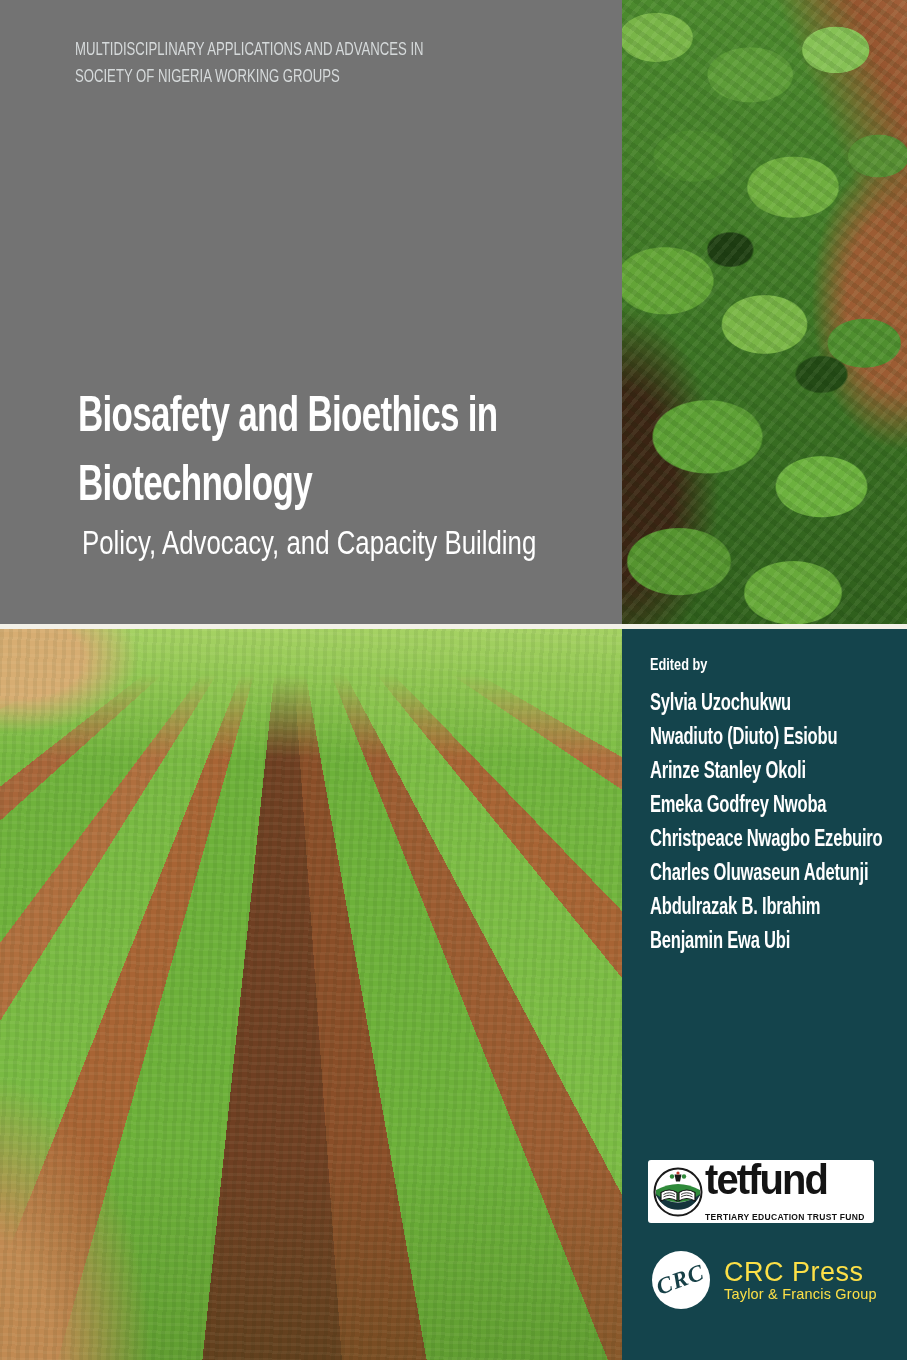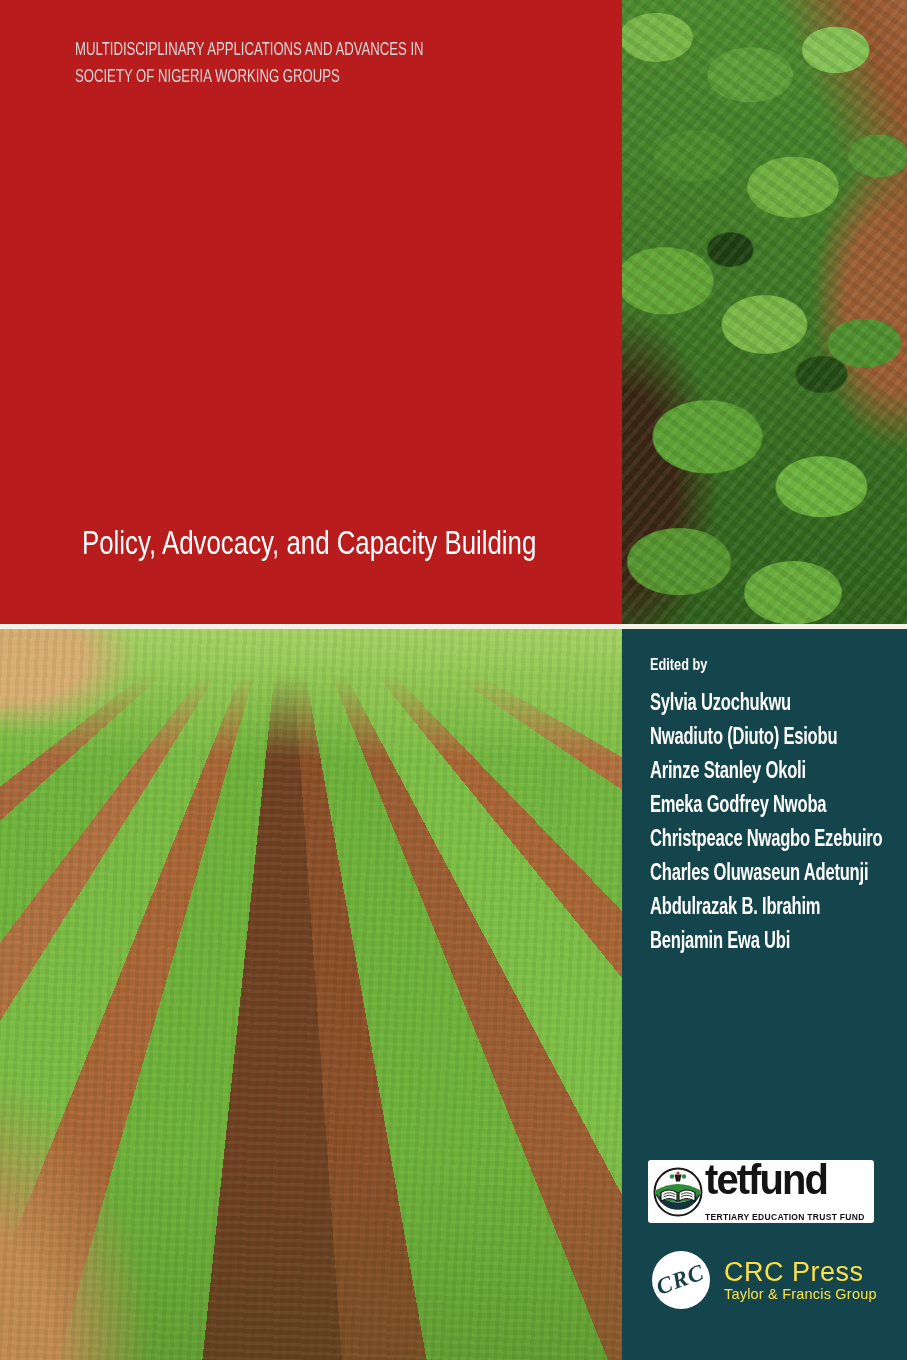--- a/index.html
+++ b/index.html
@@ -5,21 +5,21 @@
   html,body{margin:0;padding:0;}
   body{
     width:907px;height:1360px;position:relative;overflow:hidden;
     background:#0d1922;
     font-family:"Liberation Sans", sans-serif;
     -webkit-font-smoothing:antialiased;
   }
   .abs{position:absolute;}
 
   
-  #navy-block{left:0;top:0;width:622px;height:624px;background:#b91c1c;}
+  #navy-block{left:0;top:0;width:622px;height:624px;background:#737373;}
   #divider{left:0;top:624px;width:907px;height:5px;background:#f3f1e8;}
   #right-panel{left:622px;top:629px;width:285px;height:731px;background:#14444c;}
 
   
   #plants-photo{
     left:622px;top:0;width:285px;height:624px;
     background:
       repeating-linear-gradient(35deg, rgba(10,40,5,.10) 0 5px, transparent 5px 12px),
       repeating-linear-gradient(-50deg, rgba(230,255,200,.07) 0 4px, transparent 4px 10px),
       radial-gradient(60px 40px at 12% 6%, #79b548 0 60%, transparent 62%),
@@ -126,20 +126,24 @@
 </head>
 <body>
 
 <div>
 
   <div id="navy-block" class="abs">
     <div id="series-title" class="abs">
       <div><span class="squeeze">MULTIDISCIPLINARY APPLICATIONS AND ADVANCES IN</span></div>
       <div><span class="squeeze">SOCIETY OF NIGERIA WORKING GROUPS</span></div>
     </div>
+    <div id="book-title" class="abs">
+      <div><span class="squeeze">Biosafety and Bioethics in</span></div>
+      <div><span class="squeeze">Biotechnology</span></div>
+    </div>
     <div id="book-subtitle" class="abs">
       <span class="squeeze">Policy, Advocacy, and Capacity Building</span>
     </div>
   </div>
 
   <div id="plants-photo" class="abs"></div>
 
   <div id="divider" class="abs"></div>
 
   <div id="field-photo" class="abs"></div>

